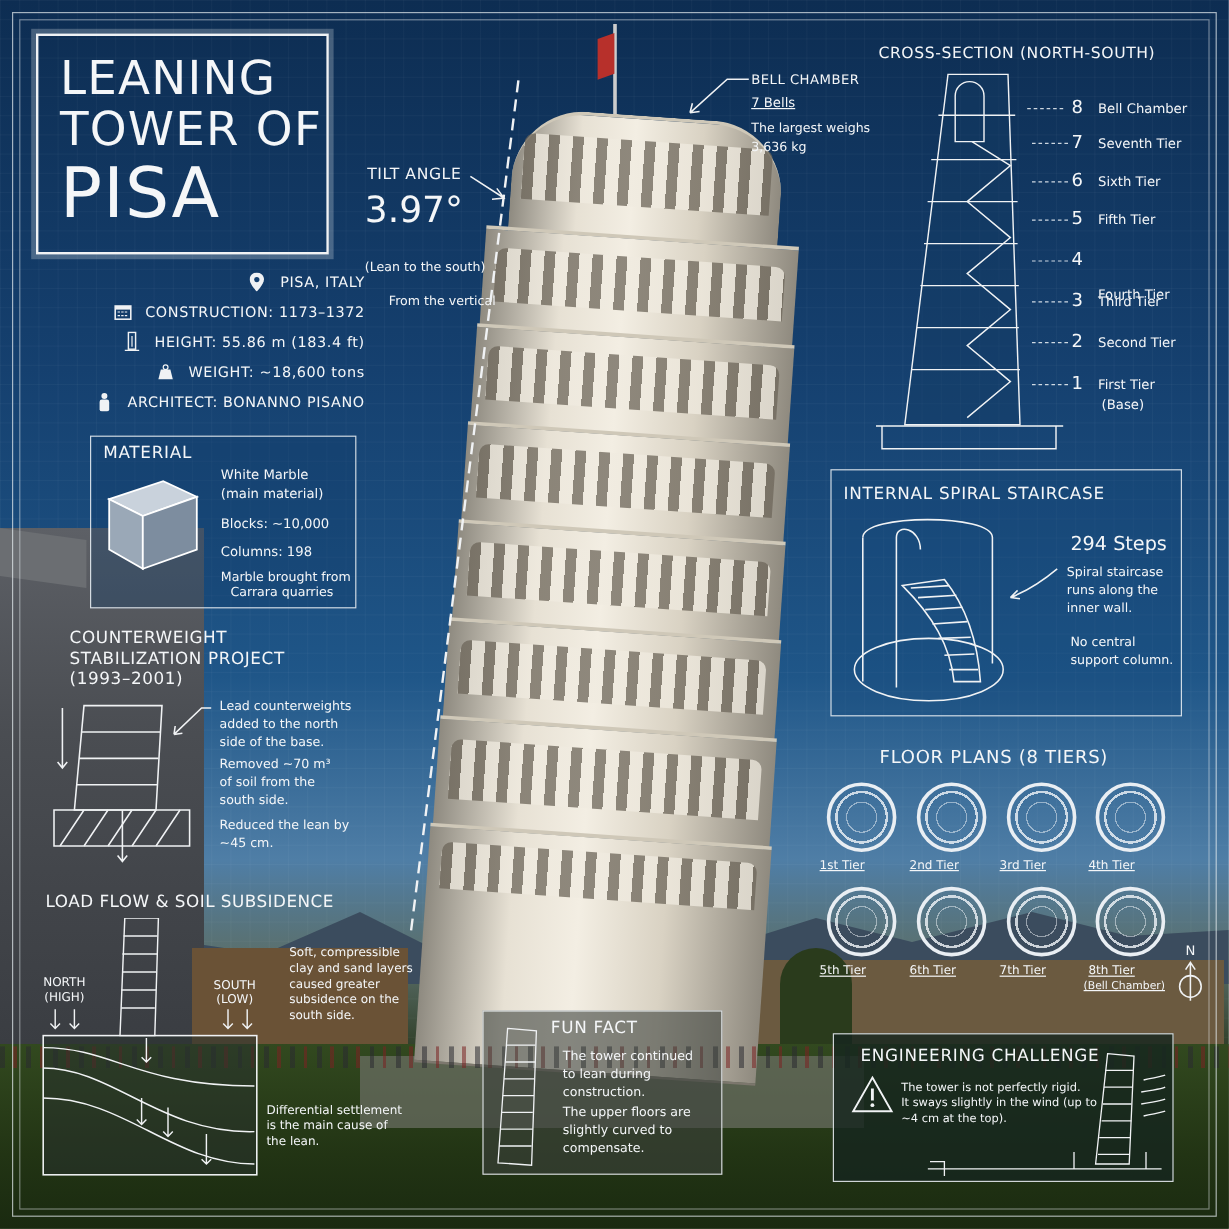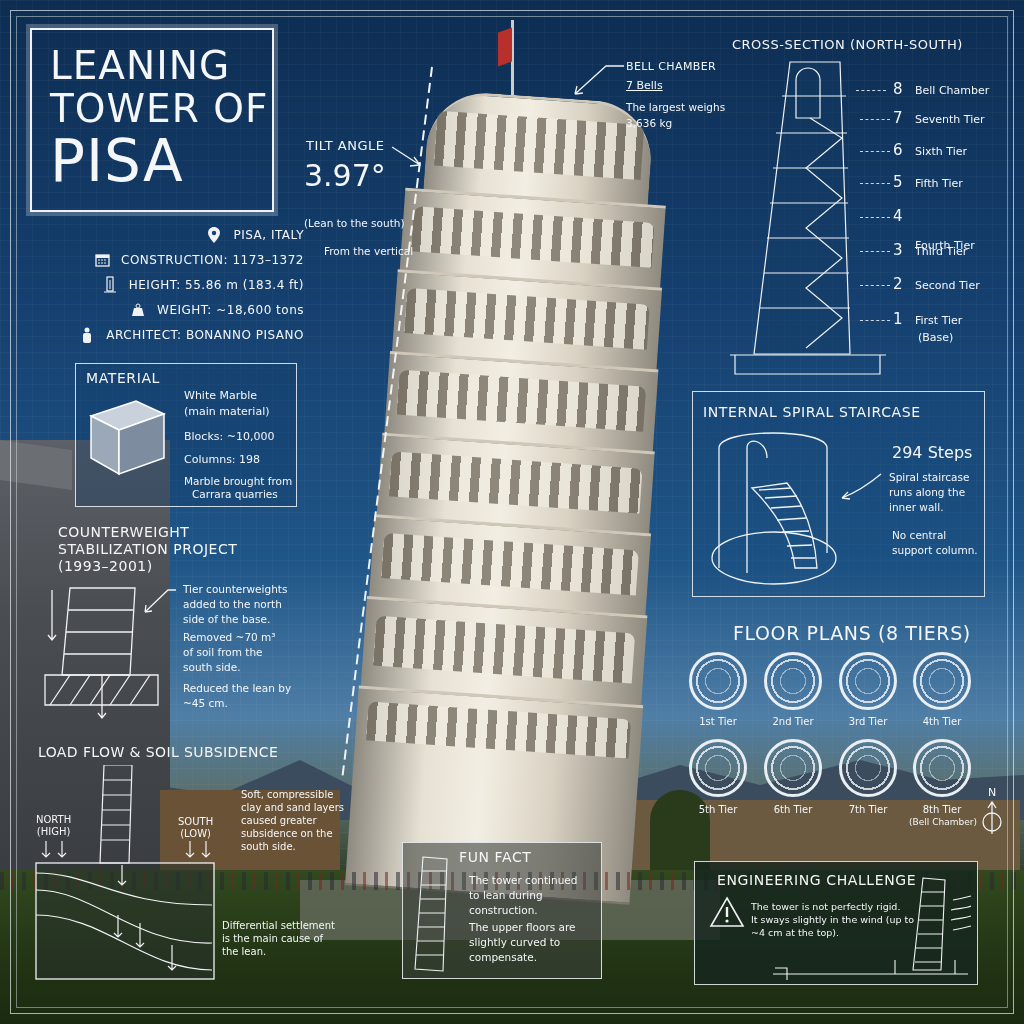--- a/index.html
+++ b/index.html
@@ -41,21 +41,21 @@
   .fact .ico{width:18px;height:16px;margin-right:10px;display:inline-flex;align-items:center;justify-content:center;}
   .panel{position:absolute;border:1.6px solid rgba(240,244,248,0.85);}
   .panel-title{position:absolute;font-size:14px;letter-spacing:.6px;}
   .txt{position:absolute;font-size:11px;line-height:15px;}
   .small{font-size:10.5px;line-height:15px;}
   .tier-label{position:absolute;font-size:11px;}
   .tier-num{position:absolute;font-size:15px;}
   .dash{position:absolute;border-top:1.5px dashed rgba(240,244,248,0.85);width:30px;}
   .plan{position:absolute;width:58px;height:58px;border-radius:50%;border:3px solid #e9eef3;box-sizing:border-box;
     background:radial-gradient(circle,transparent 0 12px,rgba(240,244,248,0.5) 12px 13px,transparent 13px 20px,rgba(240,244,248,0.8) 20px 22px,transparent 22px);}
-  .plan-label{position:absolute;font-size:10px;width:70px;text-align:center;}
+  .plan-label{position:absolute;font-size:10px;width:70px;text-align:left;text-decoration:underline;}
 </style>
 </head>
 <body>
 
 <div class="grid"></div>
 
 <svg class="mountains" viewBox="0 0 1024 80" preserveAspectRatio="none">
   <path d="M0 60 L120 40 L220 55 L300 20 L360 50 L420 60 L600 50 L680 25 L760 45 L860 20 L940 40 L1024 35 L1024 80 L0 80Z" fill="#3b4c5e"></path>
 </svg>
 <div class="cathedral"></div>
@@ -183,21 +183,21 @@
     <path d="M5 95 H118 V125 H5 Z"></path>
     <path d="M10 125 L30 95 M30 125 L50 95 M50 125 L70 95 M70 125 L90 95 M90 125 L110 95"></path>
     <path d="M62 95 V138 M58 133 L62 138 L66 133"></path>
     <path d="M12 10 V60 M8 55 L12 60 L16 55"></path>
   </g>
 </svg>
 <svg class="abs" style="left:140px;top:588px;" width="40" height="30">
     <path d="M36 2 L28 2 L5 24 M5 24 L6 17 M5 24 L12 23" stroke="#f0f2f4" fill="none" stroke-width="1.3"></path>
   </svg>
 <div class="txt chalk small" style="left:183px;top:582px;">
-  <div>Tier counterweights</div>
+  <div>Lead counterweights</div>
     <div>added to the north</div>
     <div>side of the base.</div>
 </div>
 <div class="txt chalk small" style="left:183px;top:630px;">
   <div>Removed ~70 m³</div>
     <div>of soil from the</div>
     <div>south side.</div>
 </div>
 <div class="txt chalk small" style="left:183px;top:681px;">
   <div>Reduced the lean by</div>
@@ -314,21 +314,21 @@
     <div>Spiral staircase</div>
       <div>runs along the</div>
       <div>inner wall.</div>
   </div>
   <div class="txt small" style="left:199px;top:136px;">
     <div>No central</div>
       <div>support column.</div>
   </div>
 </div>
 
-<div class="abs chalk" style="left:733px;top:622px;font-size:19px;letter-spacing:.6px;">FLOOR PLANS (8 TIERS)</div>
+<div class="abs chalk" style="left:733px;top:622px;font-size:15px;letter-spacing:.6px;">FLOOR PLANS (8 TIERS)</div>
 <div>
   <div class="plan" style="left:689px;top:652px;"></div>
   <div class="plan" style="left:764px;top:652px;"></div>
   <div class="plan" style="left:839px;top:652px;"></div>
   <div class="plan" style="left:913px;top:652px;"></div>
   <div class="plan-label chalk" style="left:683px;top:716px;">1st Tier</div>
   <div class="plan-label chalk" style="left:758px;top:716px;">2nd Tier</div>
   <div class="plan-label chalk" style="left:833px;top:716px;">3rd Tier</div>
   <div class="plan-label chalk" style="left:907px;top:716px;">4th Tier</div>
   <div class="plan" style="left:689px;top:739px;"></div>

